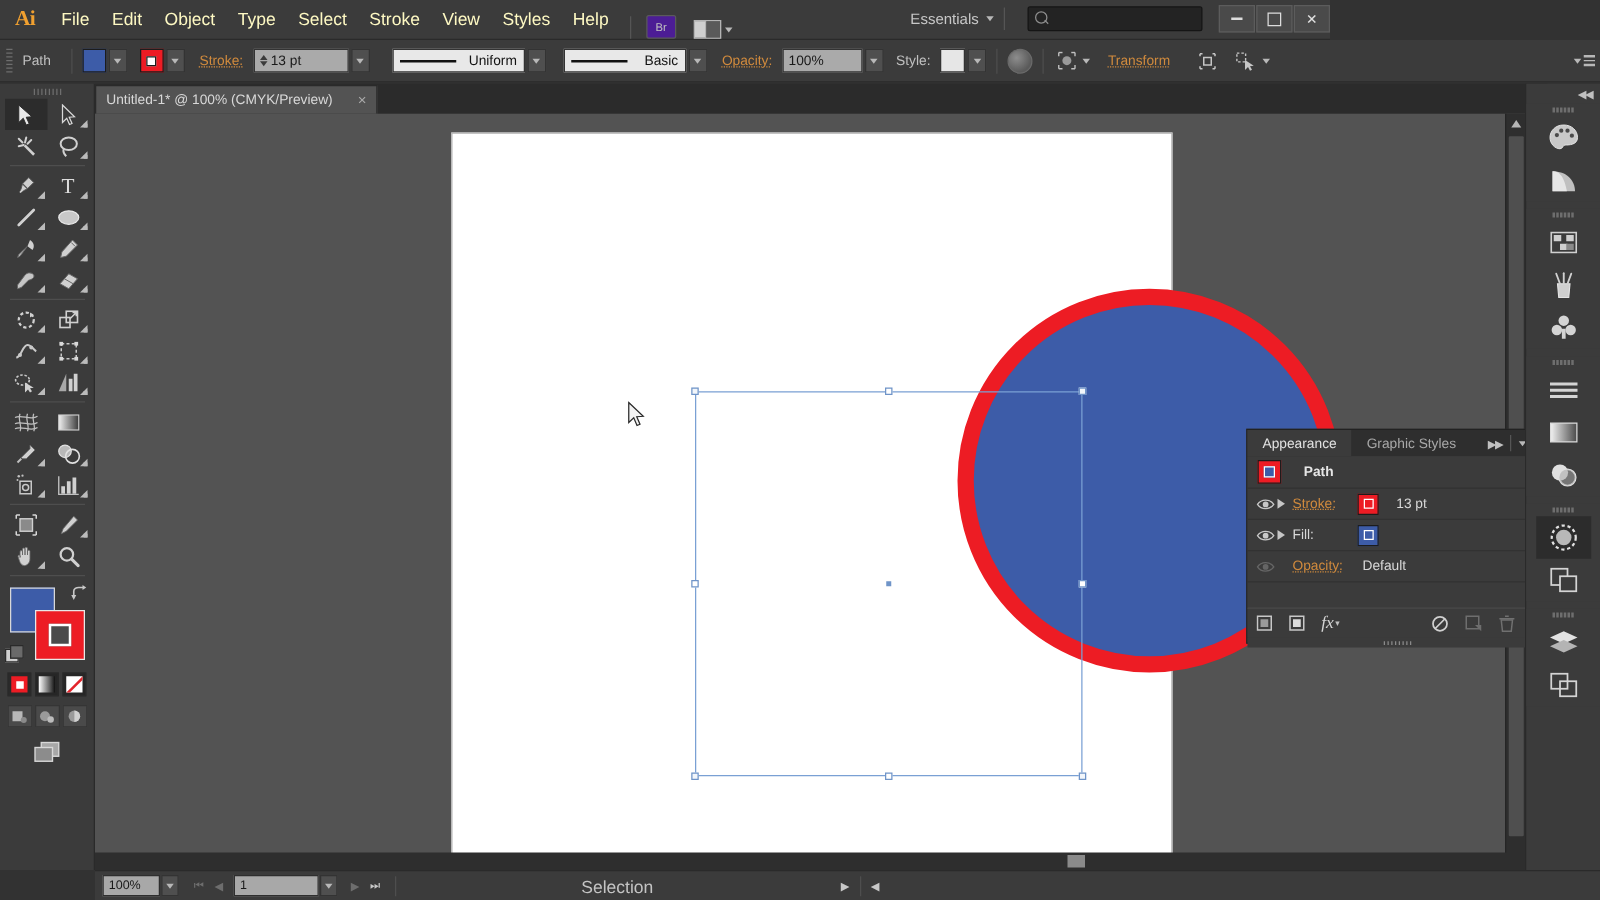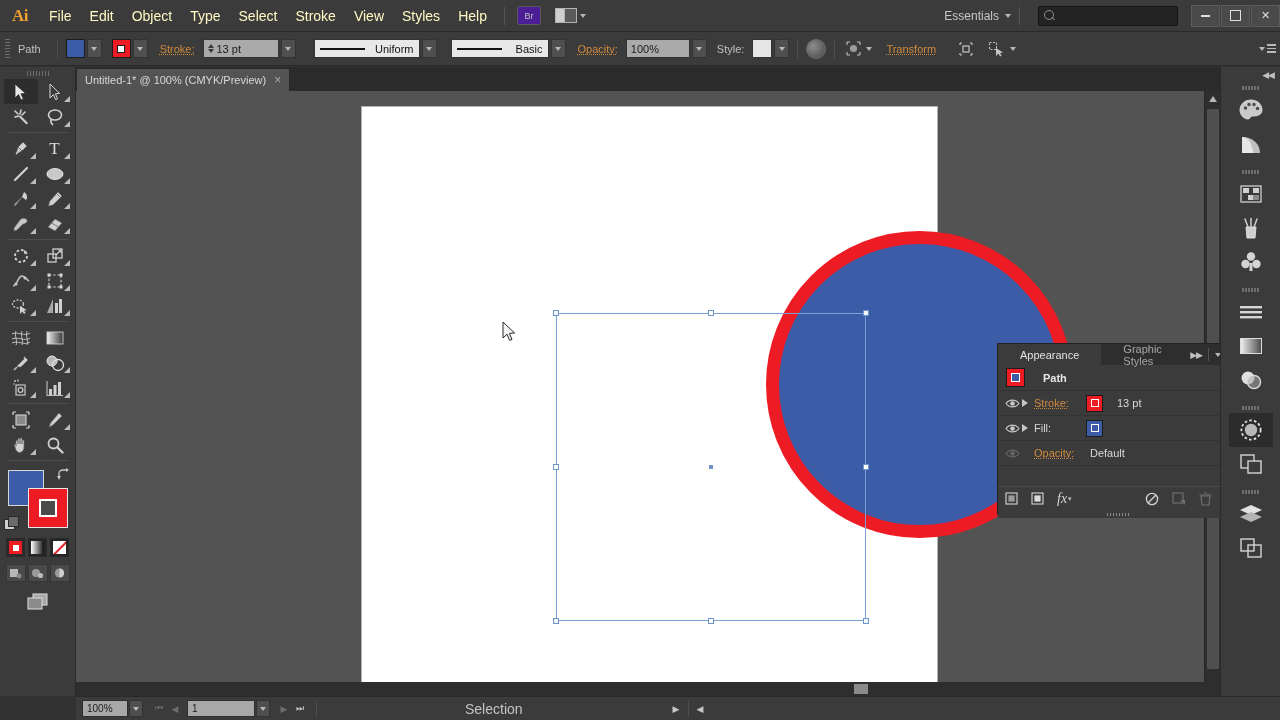--- a/index.html
+++ b/index.html
@@ -7,23 +7,23 @@
     width: 1280px; height: 720px;
     background: #323232;
     font-family: "Liberation Sans", sans-serif;
     overflow: hidden;
     -webkit-font-smoothing: antialiased;
   }
   .app { position: relative; width: 1280px; height: 720px; }
 
   
   .menubar {
-    position: absolute; left: 0; top: 0; width: 1280px; height: 32px;
+    position: absolute; left: 0; top: 0; width: 1064px; height: 32px;
     background: #3b3b3b;
-    display: flex; align-items: center;
+    display: flex; align-items: flex-end;
     border-bottom: 1px solid #2a2a2a;
   }
   .ai-logo {
     width: 40px; height: 32px; display: flex; align-items: center; justify-content: center;
     color: #f0a030; font-weight: bold; font-size: 17px;
     font-family: "Liberation Serif", serif; letter-spacing: -0.5px;
   }
   .menu-item {
     padding: 0 9px; height: 32px; line-height: 32px;
     font-size: 14px; color: #fef9c3; cursor: default;
@@ -124,21 +124,21 @@
   .pm-lines { display: flex; flex-direction: column; gap: 2px; }
   .pm-lines i { display: block; width: 9px; height: 1.5px; background: #b8b8b8; }
 
   
   .tabbar {
     position: absolute; left: 76px; top: 67px; width: 1162px; height: 24px;
     background: #2b2b2b; display: flex; align-items: flex-end;
   }
   .doctab {
     height: 23px; background: #535353; border: 1px solid #2a2a2a; border-bottom: none;
-    display: flex; align-items: center; padding: 0 8px; gap: 8px;
+    display: flex; align-items: center; padding: 0 8px; gap: 20px;
     font-size: 11px; color: #d8d8d8;
   }
   .tab-close { font-size: 12px; color: #aaa; line-height: 1; }
 
   
   .toolbar {
     position: absolute; left: 0; top: 67px; width: 76px; height: 629px;
     background: #3b3b3b; border-right: 1px solid #2a2a2a;
   }
   .tb-grip { height: 12px; display: flex; align-items: center; justify-content: center; gap: 2px; }
@@ -247,21 +247,21 @@
   .sb-sep { width: 1px; height: 16px; background: #4e4e4e; margin: 0 8px; }
   .status-text { font-size: 14px; color: #c4c4c4; }
   .sb-play { color: #c8c8c8; font-size: 9px; }
 
   
   .ap-panel {
     position: absolute; left: 997px; top: 343px; width: 242px; height: 172px;
     background: #3b3b3b; border: 1px solid #222;
   }
   .ap-tabs { display: flex; align-items: center; height: 21px; background: #2e2e2e; }
-  .ap-tab { height: 21px; display: flex; align-items: center; padding: 0 22px;
+  .ap-tab { height: 21px; display: flex; align-items: center; padding: 0 12px;
     font-size: 11px; color: #a8a8a8; }
   .ap-tab.active { background: #3b3b3b; color: #e2e2e2; }
   .ap-tab-right { margin-left: auto; display: flex; align-items: center; gap: 6px; padding-right: 6px; }
   .dbl-arrow { color: #c0c0c0; font-size: 9px; letter-spacing: -1px; }
   .ap-body { background: #3b3b3b; }
   .ap-row {
     display: flex; align-items: center; height: 25px;
     border-bottom: 1px solid #323232; padding-left: 4px;
   }
   .ap-row.title { height: 26px; border-bottom: 1px solid #323232; }

